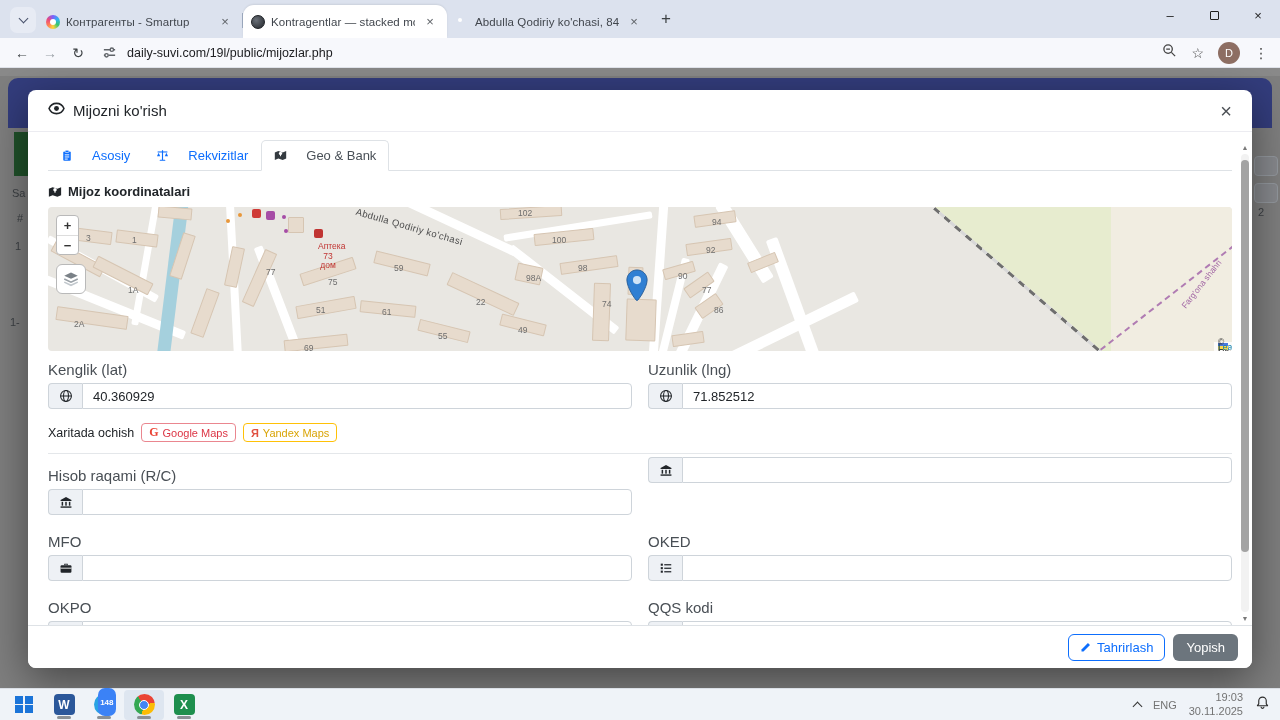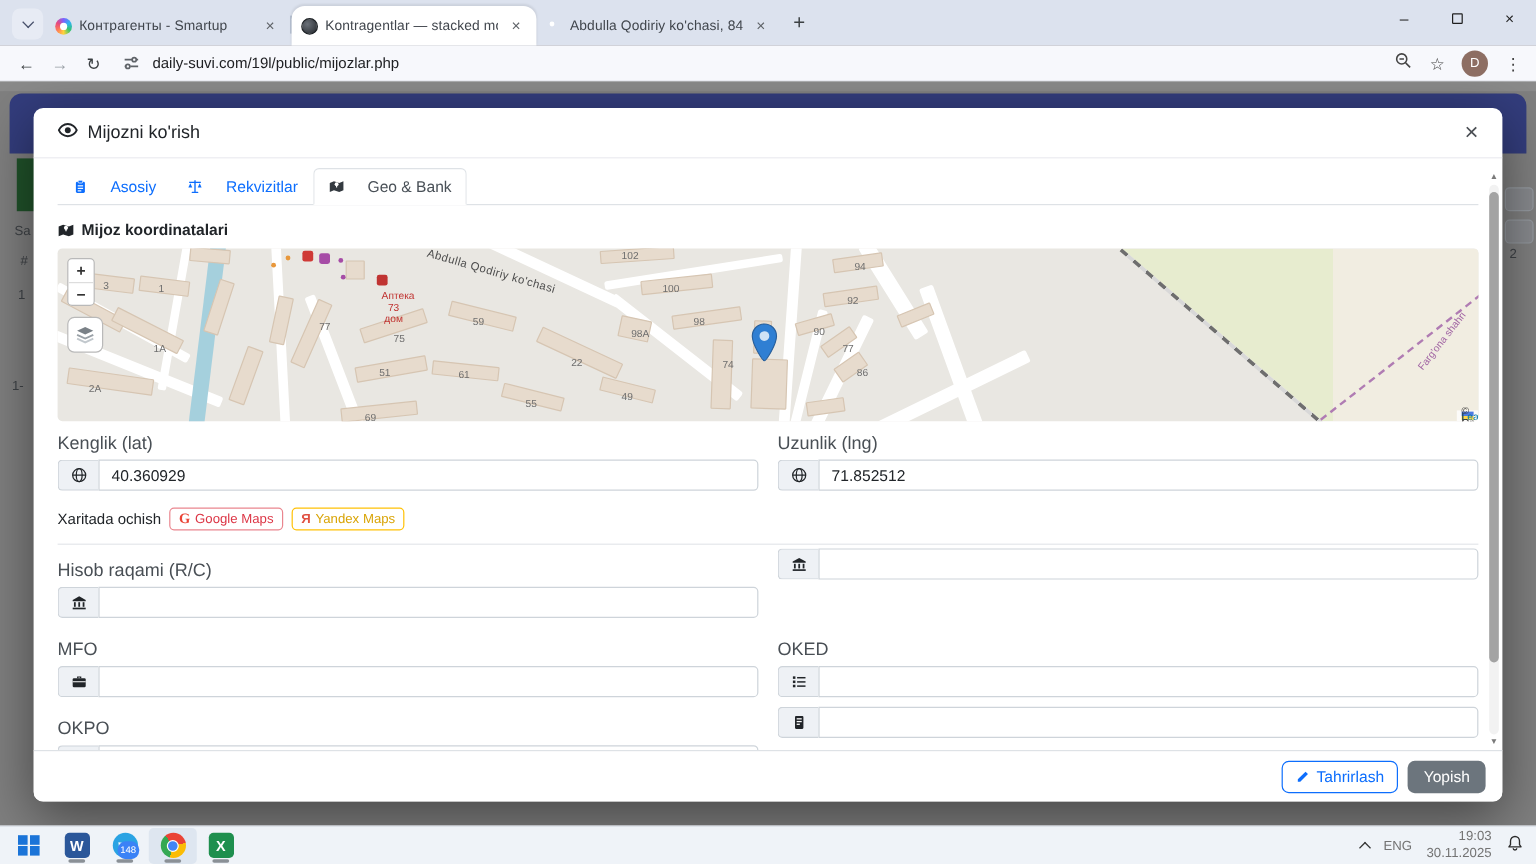--- a/index.html
+++ b/index.html
@@ -115,21 +115,21 @@
   .slot{width:40px;height:30px;display:flex;align-items:center;justify-content:center;position:relative;border-radius:4px}
   .slot.active{background:#dee6f0}
   .ind{position:absolute;bottom:1px;left:50%;transform:translateX(-50%);width:14px;height:3px;border-radius:2px;background:#8a9096}
   .win-logo{display:grid;grid-template-columns:8px 8px;grid-template-rows:8px 8px;gap:1.5px}
   .win-logo i{background:#1b74d8}
   .app{width:21px;height:21px;border-radius:4px;color:#fff;font-weight:bold;font-size:12px;display:flex;align-items:center;justify-content:center}
   .word{background:#2b579a}
   .excel{background:#1e8f4e}
   .tg{width:21px;height:21px;border-radius:50%;background:#2aa3e3;position:relative}
   .tg i{position:absolute;left:5px;top:7px;width:0;height:0;border-left:11px solid #fff;border-top:3.5px solid transparent;border-bottom:3.5px solid transparent;transform:rotate(-8deg)}
-  .badge{position:absolute;right:-1px;bottom:-1px;min-width:14px;height:15px;border-radius:7px;background:#3b82f6;color:#fff;font-size:8px;display:flex;align-items:center;justify-content:center;padding:0 2px;font-weight:normal}
+  .badge{position:absolute;right:-1px;bottom:-1px;min-width:14px;height:28px;border-radius:7px;background:#3b82f6;color:#fff;font-size:8px;display:flex;align-items:center;justify-content:center;padding:0 2px;font-weight:bold}
   .chrome-logo{width:21px;height:21px;border-radius:50%;background:conic-gradient(from -40deg,#ea4335 0 33%,#fbbc05 33% 66%,#34a853 66% 100%);position:relative}
   .chrome-logo i{position:absolute;left:5.5px;top:5.5px;width:10px;height:10px;background:#4285f4;border:1.8px solid #fff;border-radius:50%}
   .tb-right{margin-left:auto;display:flex;align-items:center;gap:12px;margin-right:10px;color:#737373}
   .chev-up{width:7px;height:7px;border-right:1.6px solid #333;border-bottom:1.6px solid #333;transform:rotate(-135deg);margin-top:3px}
   .lang{font-size:11px}
   .clock{text-align:right;font-size:11px;line-height:1.25}
 </style>
 </head>
 <body>
 
@@ -509,20 +509,21 @@
                     <rect x="6.6" y="3" width="2" height="10"></rect>
                     <rect x="9.6" y="3" width="1" height="10"></rect>
                     <rect x="11.6" y="3" width="1.8" height="10"></rect>
                   </g>
                 </svg>
             </span>
             <input class="ig-in" style="">
           </div>
         </div>
         <div class="frow">
+          <div class="flabel">QQS kodi</div>
           <div class="ig">
             <span class="ig-ic">
               <svg width="14" height="14" viewBox="0 0 16 16">
                   <rect x="4" y="1.8" width="8" height="12.4" rx="1" fill="#212529"></rect>
                   <rect x="5.6" y="4" width="4.8" height="1.2" fill="#fff"></rect>
                   <rect x="5.6" y="6.6" width="4.8" height="1.2" fill="#fff"></rect>
                   <rect x="5.6" y="9.2" width="3" height="1.2" fill="#fff"></rect>
                 </svg>
             </span>
             <input class="ig-in" style="">

